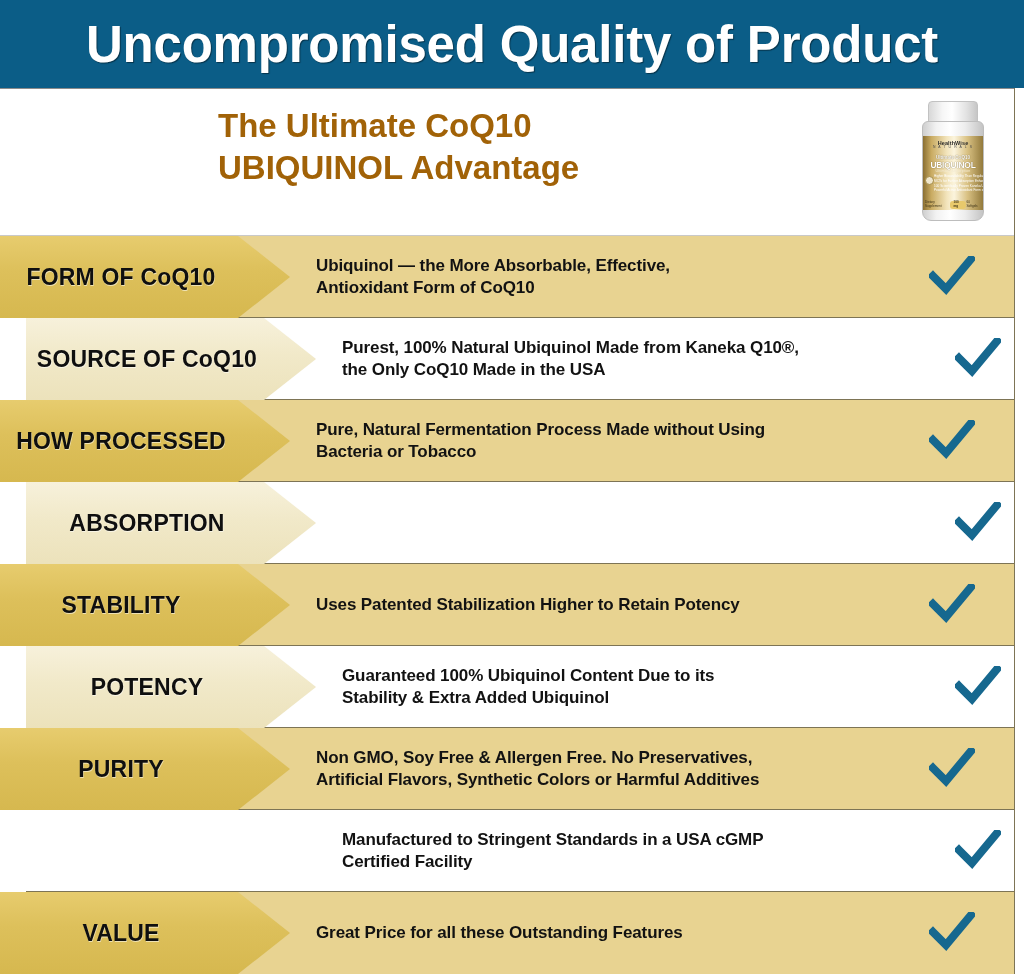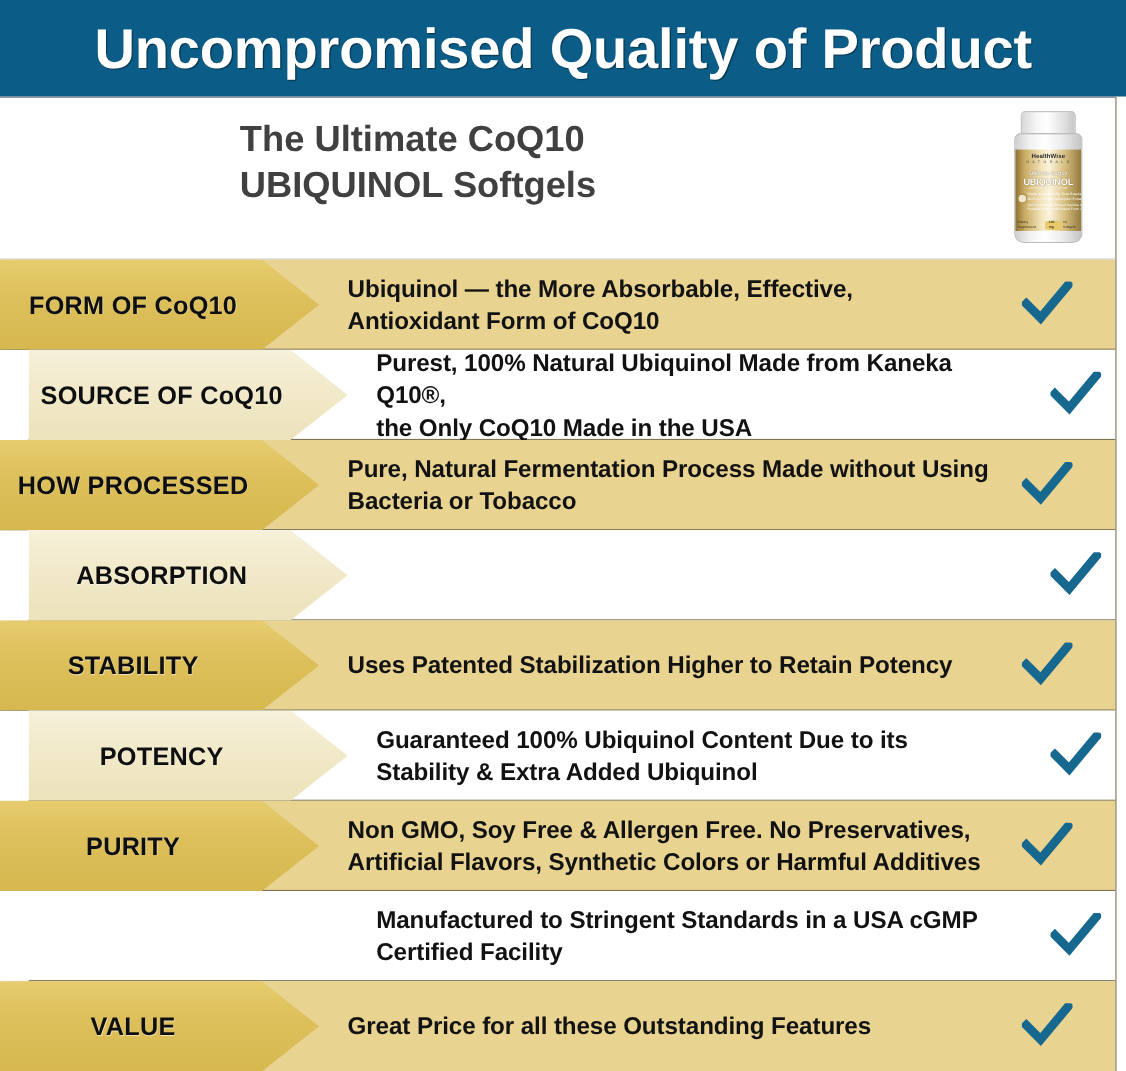--- a/index.html
+++ b/index.html
@@ -54,21 +54,21 @@
     background: #ffffff;
     border-top: 1px solid #8b8b8b;
     border-bottom: 1px solid #c9c9c9;
     box-sizing: border-box;
   }
   .hero-title {
     position: absolute;
     left: 218px;
     top: 16px;
     width: 640px;
-    color: #404040;
+    color: #a16207;
     font-size: 33px;
     font-weight: bold;
     line-height: 1.28;
     font-family: "Liberation Sans", sans-serif;
   }
   .hero-title .line { display: block; }
 
   
   .bottle-wrap {
     position: absolute;
@@ -269,21 +269,21 @@
     right: 120px;
     height: 82px;
     display: flex;
     flex-direction: column;
     justify-content: center;
     box-sizing: border-box;
   }
   .desc span {
     display: block;
     color: #121212;
-    font-size: 22px;
+    font-size: 17px;
     font-weight: bold;
     line-height: 1.32;
     letter-spacing: -0.1px;
     font-family: "Liberation Sans", sans-serif;
   }
 
   .check {
     position: absolute;
     right: 42px;
     top: 0;
@@ -313,21 +313,21 @@
 
 <div id="infographic">
 
   <div class="header-band">
     <div class="header-title">Uncompromised Quality of Product</div>
   </div>
 
   <div class="hero">
     <div class="hero-title">
       <span class="line">The Ultimate CoQ10</span>
-      <span class="line">UBIQUINOL Softgels</span>
+      <span class="line">UBIQUINOL Advantage</span>
     </div>
 
     <div class="bottle-wrap">
       <div class="bottle">
         <div class="bottle-cap"></div>
         <div class="bottle-body">
           <div class="label">
             <div class="label-brand">
               <span>HealthWise</span>
               <span class="sub">N A T U R A L S</span>

